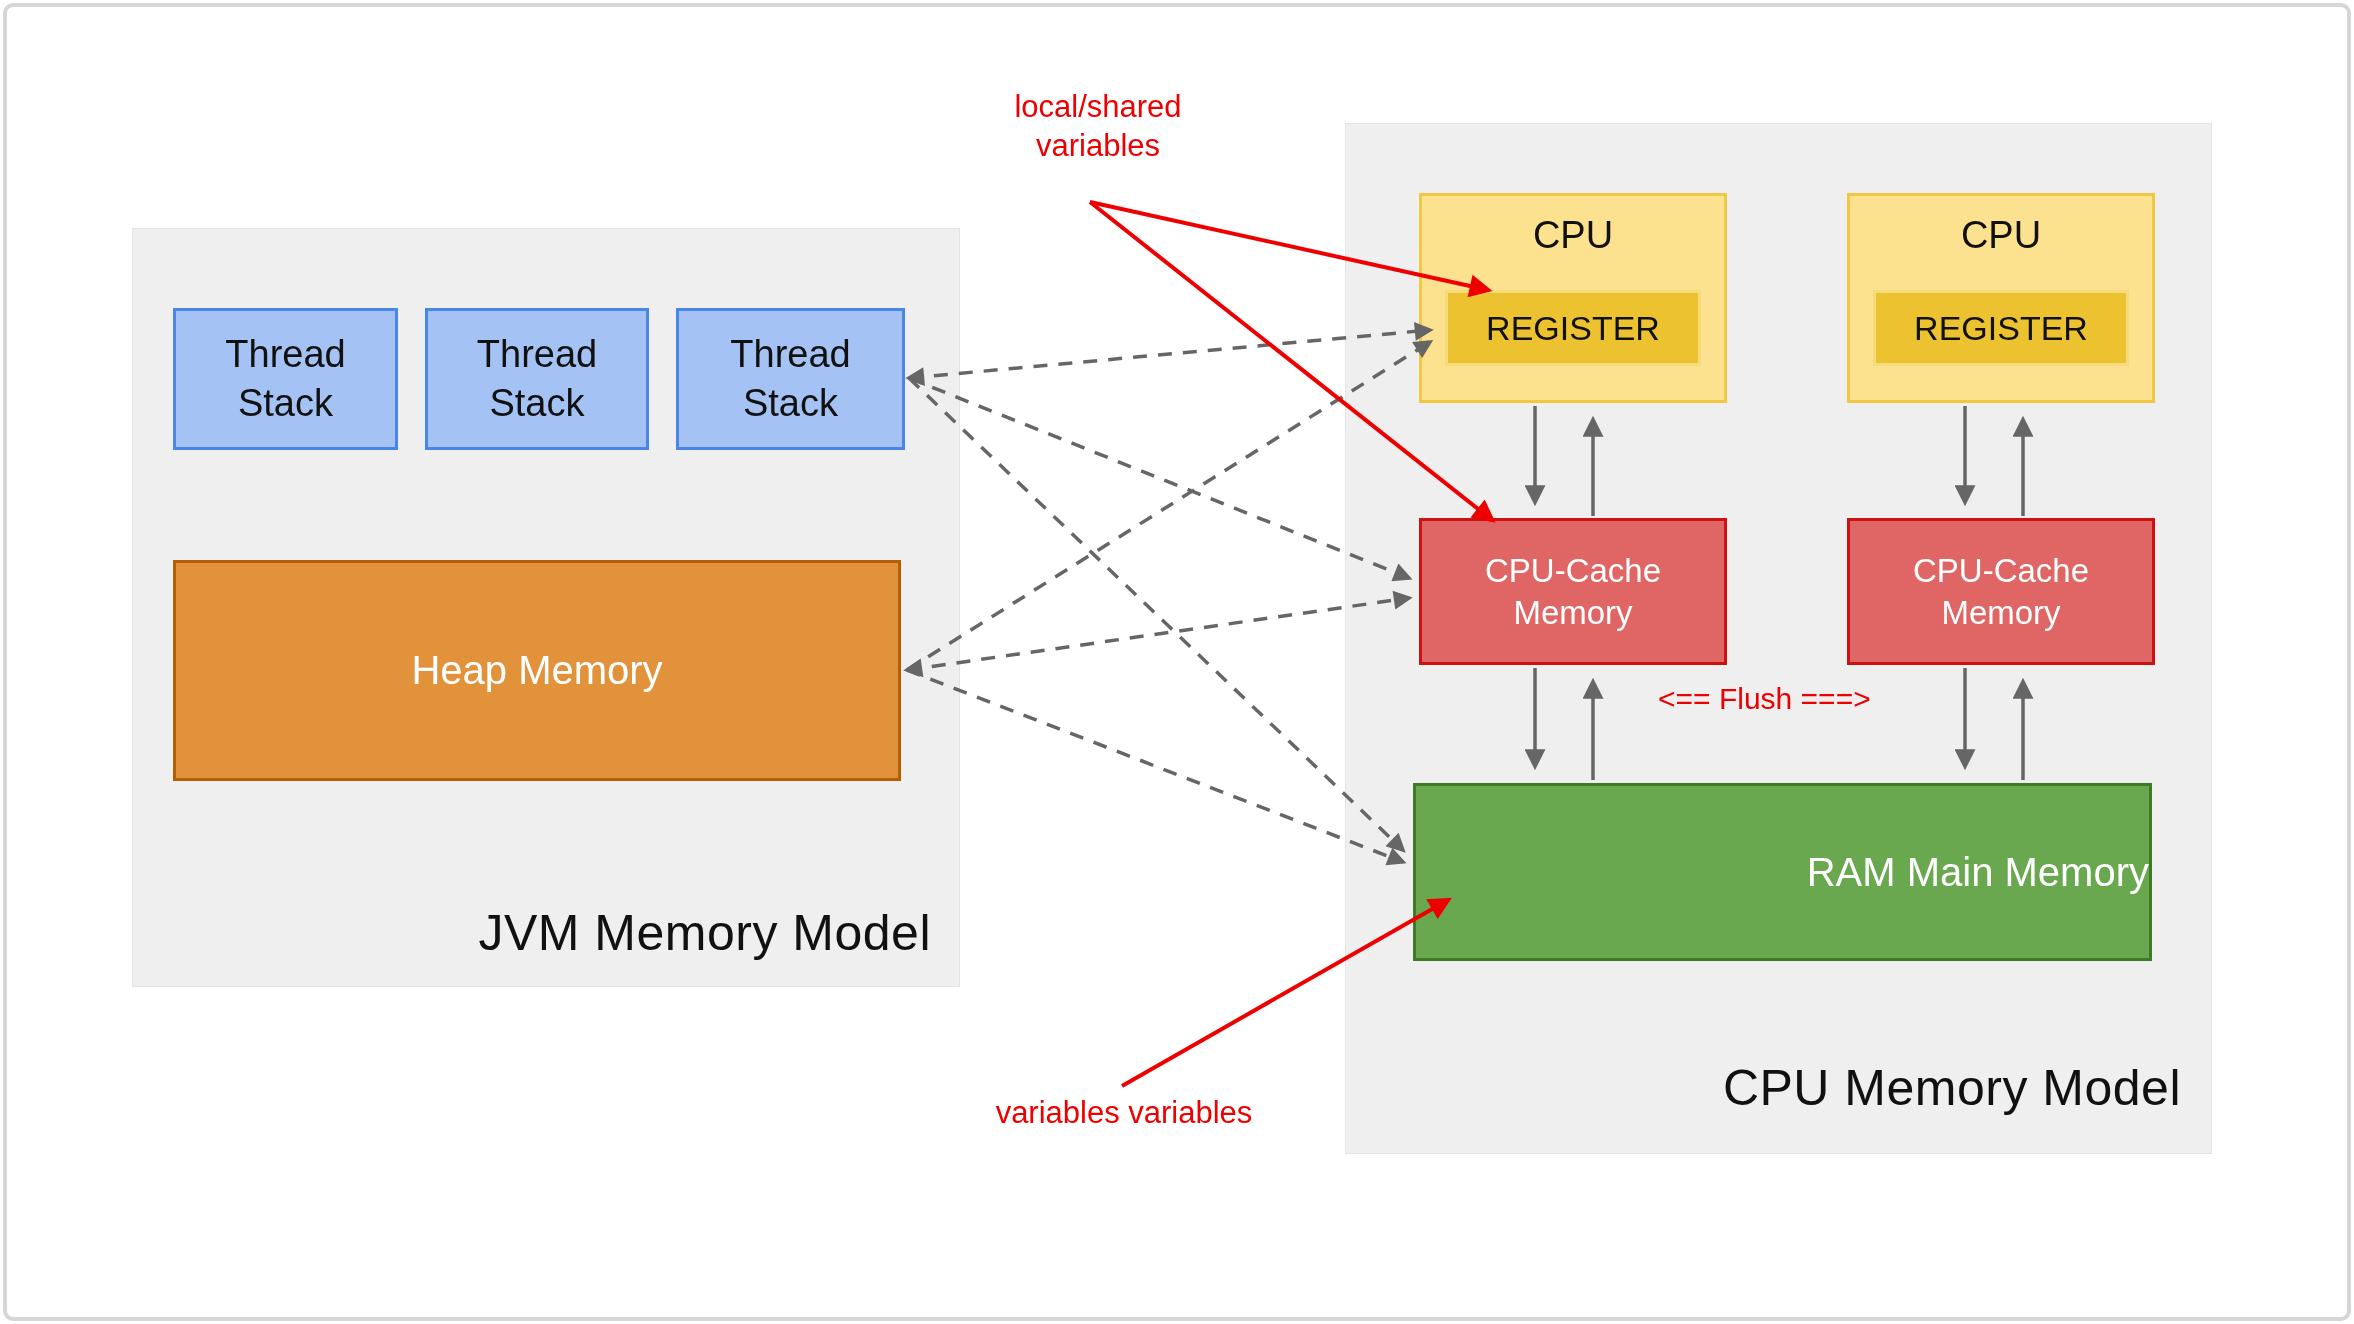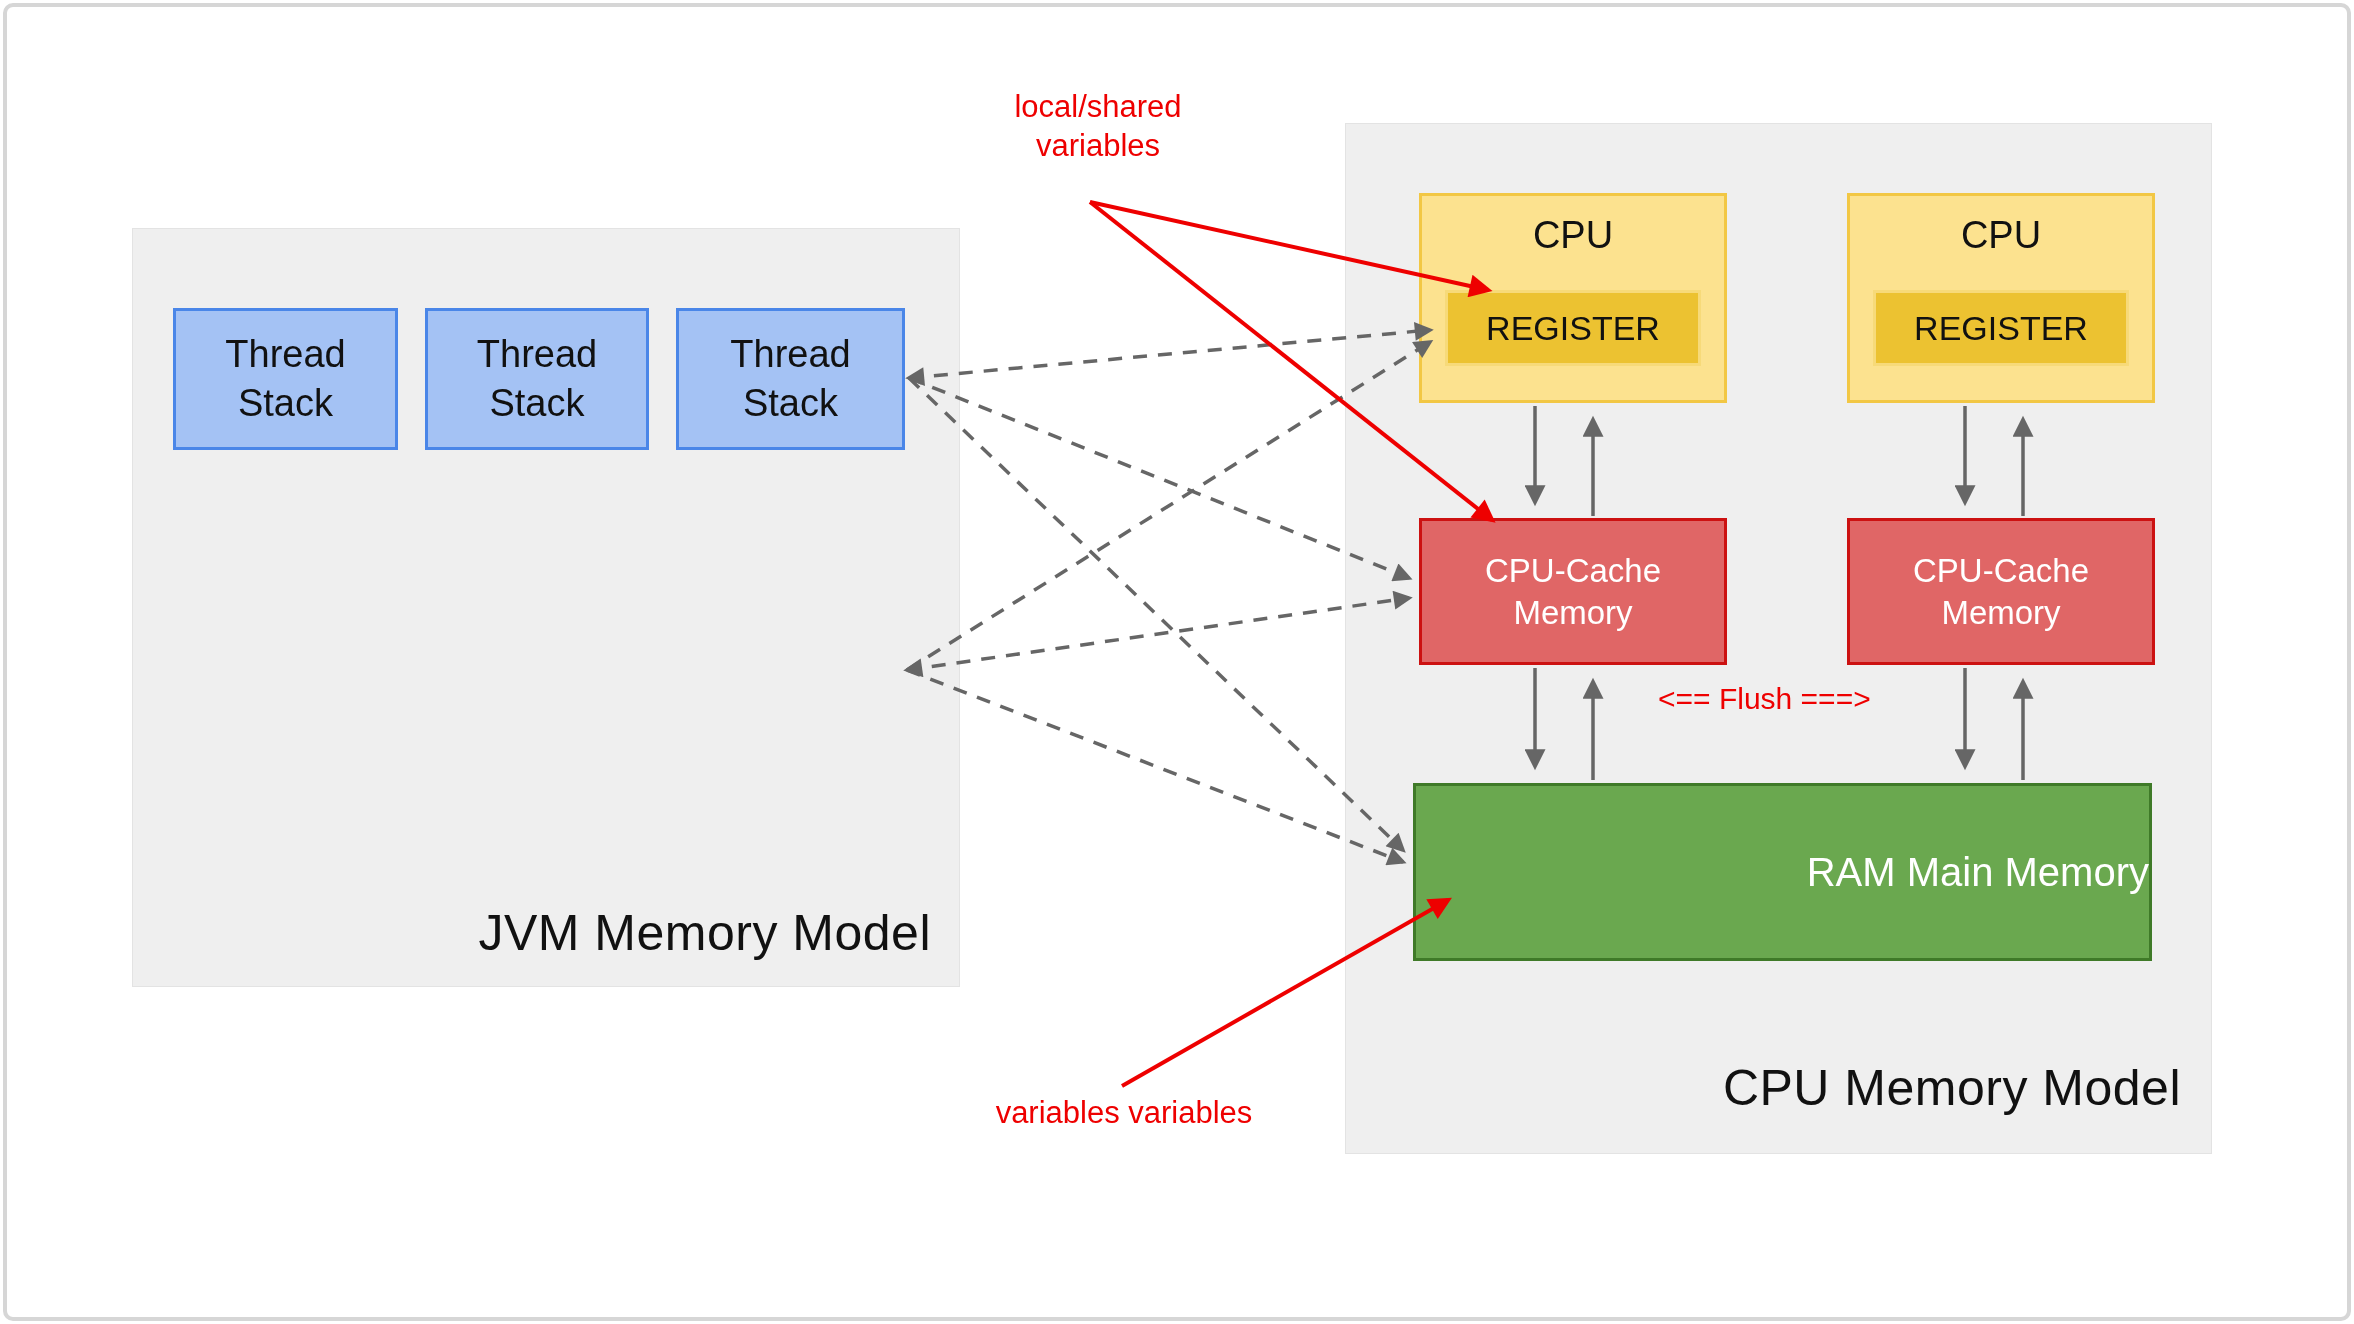--- a/index.html
+++ b/index.html
@@ -86,20 +86,23 @@
   </div>
   <div class="box thread t1">
     <span>Thread Stack</span>
   </div>
   <div class="box thread t2">
     <span>Thread Stack</span>
   </div>
   <div class="box thread t3">
     <span>Thread Stack</span>
   </div>
+  <div class="box heap">
+    <span>Heap Memory</span>
+  </div>
 
   <div class="panel panel-cpu">
     <div class="panel-title cpu-title">CPU Memory Model</div>
   </div>
   <div class="box cpu-box cpu-a">
     <span class="cpu-label">CPU</span>
     <div class="register">
       <span>REGISTER</span>
     </div>
   </div>

